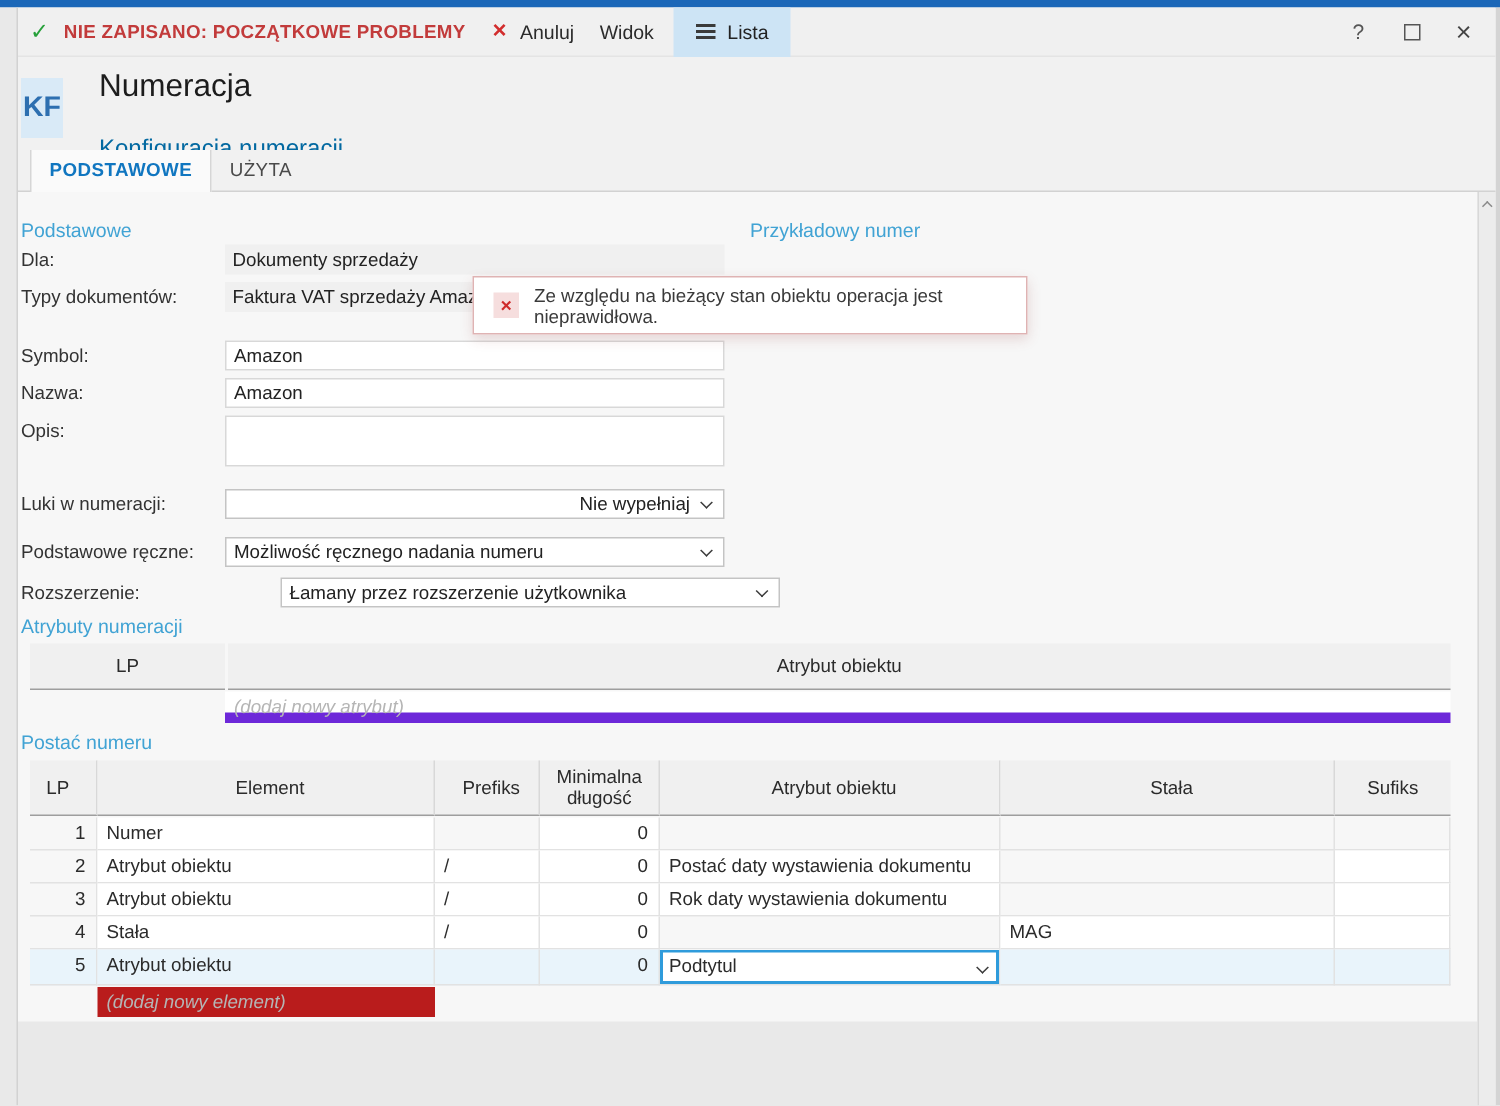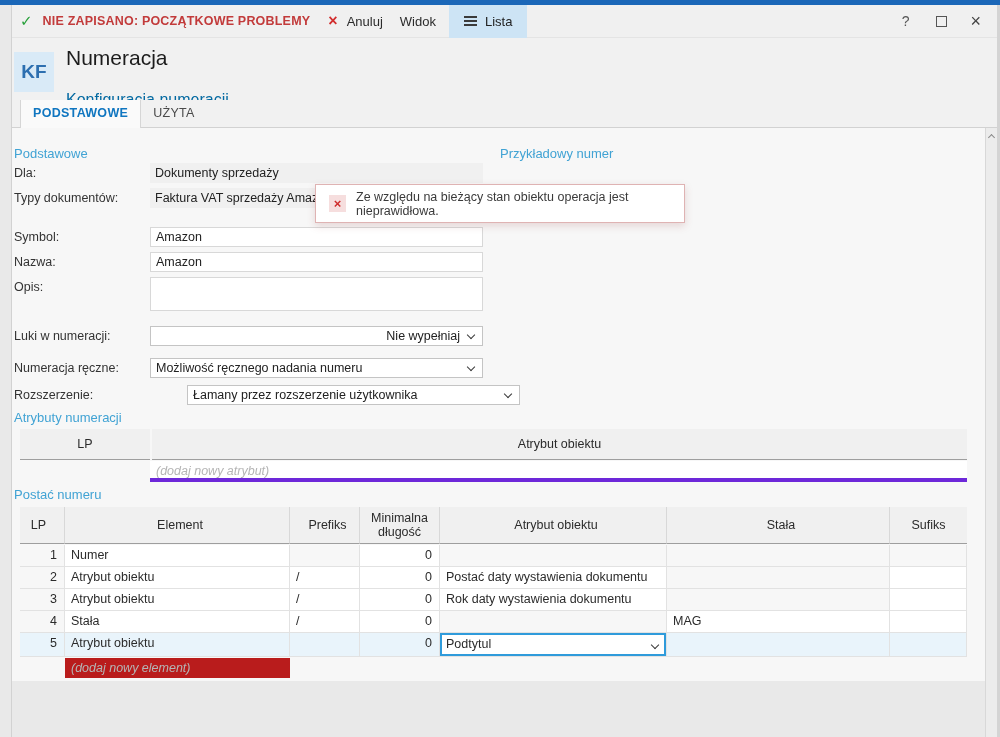--- a/index.html
+++ b/index.html
@@ -21,21 +21,21 @@
   .tb-item.widok { margin-left:17px; }
   .lista-btn { height:33px; background:#cde4f5; display:flex; align-items:center; padding:0 15px; margin-left:13px; }
   .ham { display:inline-block; width:13px; margin-right:8px; }
   .ham span { display:block; height:1.8px; background:#3a3a3a; margin:2.4px 0; }
   .spacer { flex:1; }
   .help { font-size:14px; color:#555; margin-right:27px; }
   .maxbox { width:11px; height:11px; border:1.5px solid #555; margin-right:23px; }
   .closex { font-size:18px; color:#444; margin-right:16px; line-height:1; }
 
   .hdr { position:absolute; left:12px; top:38px; width:985px; height:62px; background:#f1f1f1; }
-  .kf-badge { position:absolute; left:14px; top:52px; width:40px; height:40px; background:#d9eaf7;
+  .kf-badge { position:absolute; left:14px; top:52px; width:28px; height:40px; background:#d9eaf7;
               color:#2d6fb0; font-weight:bold; font-size:19px; display:flex; align-items:center; justify-content:center; }
   .title { position:absolute; left:66px; top:46px; font-size:21px; color:#1c1c1c; }
   .subtitle { position:absolute; left:66px; top:91px; font-size:16px; color:#0369a1; }
 
   .tabbar { position:absolute; left:12px; top:100px; width:985px; height:28px; background:#f1f1f1;
             border-bottom:1px solid #d2d2d2; display:flex; padding-left:8px; }
   .tab { font-size:12.5px; color:#4a4a4a; line-height:27px; padding:0 12px; letter-spacing:.3px; }
   .tab.active { background:#fafafa; color:#1076c0; font-weight:bold; border-left:1px solid #d6d6d6;
                 border-right:1px solid #d6d6d6; margin-bottom:-1px; }
 
@@ -59,21 +59,21 @@
   .err-icon { width:17px; height:17px; background:#f6dede; color:#cf2b2b; font-weight:bold; font-size:13px;
               display:flex; align-items:center; justify-content:center; margin-left:13px; flex:none; }
   .err-text { font-size:12.5px; color:#3a3a3a; margin-left:10px; }
 
   
   .atr-head-lp { position:absolute; left:20px; top:429px; width:130px; height:31px; background:#f0f0f0;
                  border-bottom:1px solid #9e9e9e; display:flex; align-items:center; justify-content:center; font-size:12.5px; }
   .atr-head-col { position:absolute; left:152px; top:429px; width:815px; height:31px; background:#f0f0f0;
                   border-bottom:1px solid #9e9e9e; display:flex; align-items:center; justify-content:center; font-size:12.5px; }
   .atr-addrow { position:absolute; left:150px; top:461px; width:817px; height:21px; background:#fff;
-                border-bottom:4px solid #6d28d9; font-size:12.5px; font-style:italic; color:#b5b5b5; line-height:21px; padding-left:6px; }
+                border-bottom:7px solid #6d28d9; font-size:12.5px; font-style:italic; color:#b5b5b5; line-height:21px; padding-left:6px; }
 
   
   .pn-head { position:absolute; left:20px; top:507px; width:947px; height:37px; display:flex; }
   .pn-head > div { background:#f0f0f0; border-bottom:1px solid #9e9e9e; border-right:1px solid #d8d8d8;
                    display:flex; align-items:center; justify-content:center; text-align:center; font-size:12.5px; line-height:1.15; }
   .pn-head > div:last-child { border-right:none; }
   .pn-rows { position:absolute; left:20px; top:545px; width:947px; }
   .pn-row { display:flex; height:22px; }
   .pn-row.sel { height:24px; }
   .pn-row > div { border-right:1px solid #e2e2e2; border-bottom:1px solid #e2e2e2; font-size:12.5px;
@@ -154,21 +154,21 @@
 
   <div class="f-label" style="top:280px;">Opis:</div>
   <textarea class="f-ta" style="top: 277px;"></textarea>
 
   <div class="f-label" style="top:329px;">Luki w numeracji:</div>
   <div class="f-sel" style="top:326px;text-align:right;">
     <span>Nie wypełniaj</span>
     <span class="chev sel-chev"></span>
   </div>
 
-  <div class="f-label" style="top:361px;">Numeracja ręczne:</div>
+  <div class="f-label" style="top:361px;">Podstawowe ręczne:</div>
   <div class="f-sel" style="top:358px;">
     <span>Możliwość ręcznego nadania numeru</span>
     <span class="chev sel-chev"></span>
   </div>
 
   <div class="f-label" style="top:388px;">Rozszerzenie:</div>
   <div class="f-sel" style="top:385px;margin-left:37px;">
     <span>Łamany przez rozszerzenie użytkownika</span>
     <span class="chev sel-chev"></span>
   </div>

